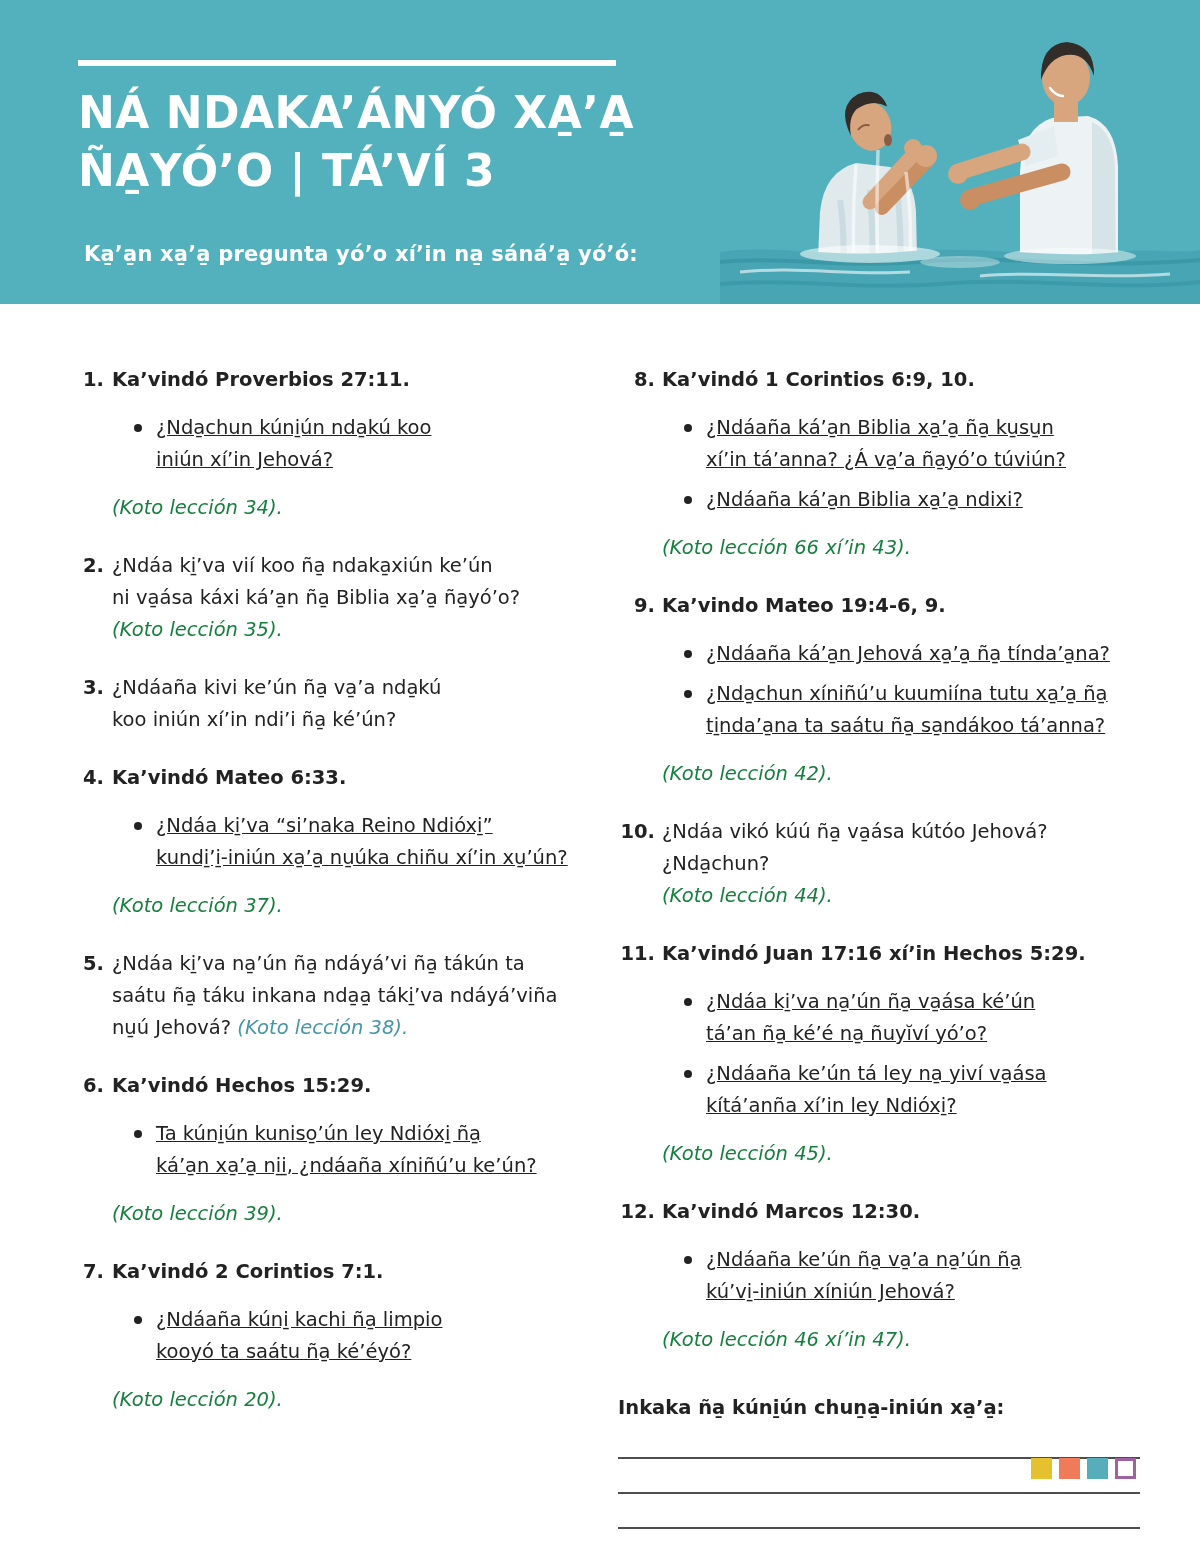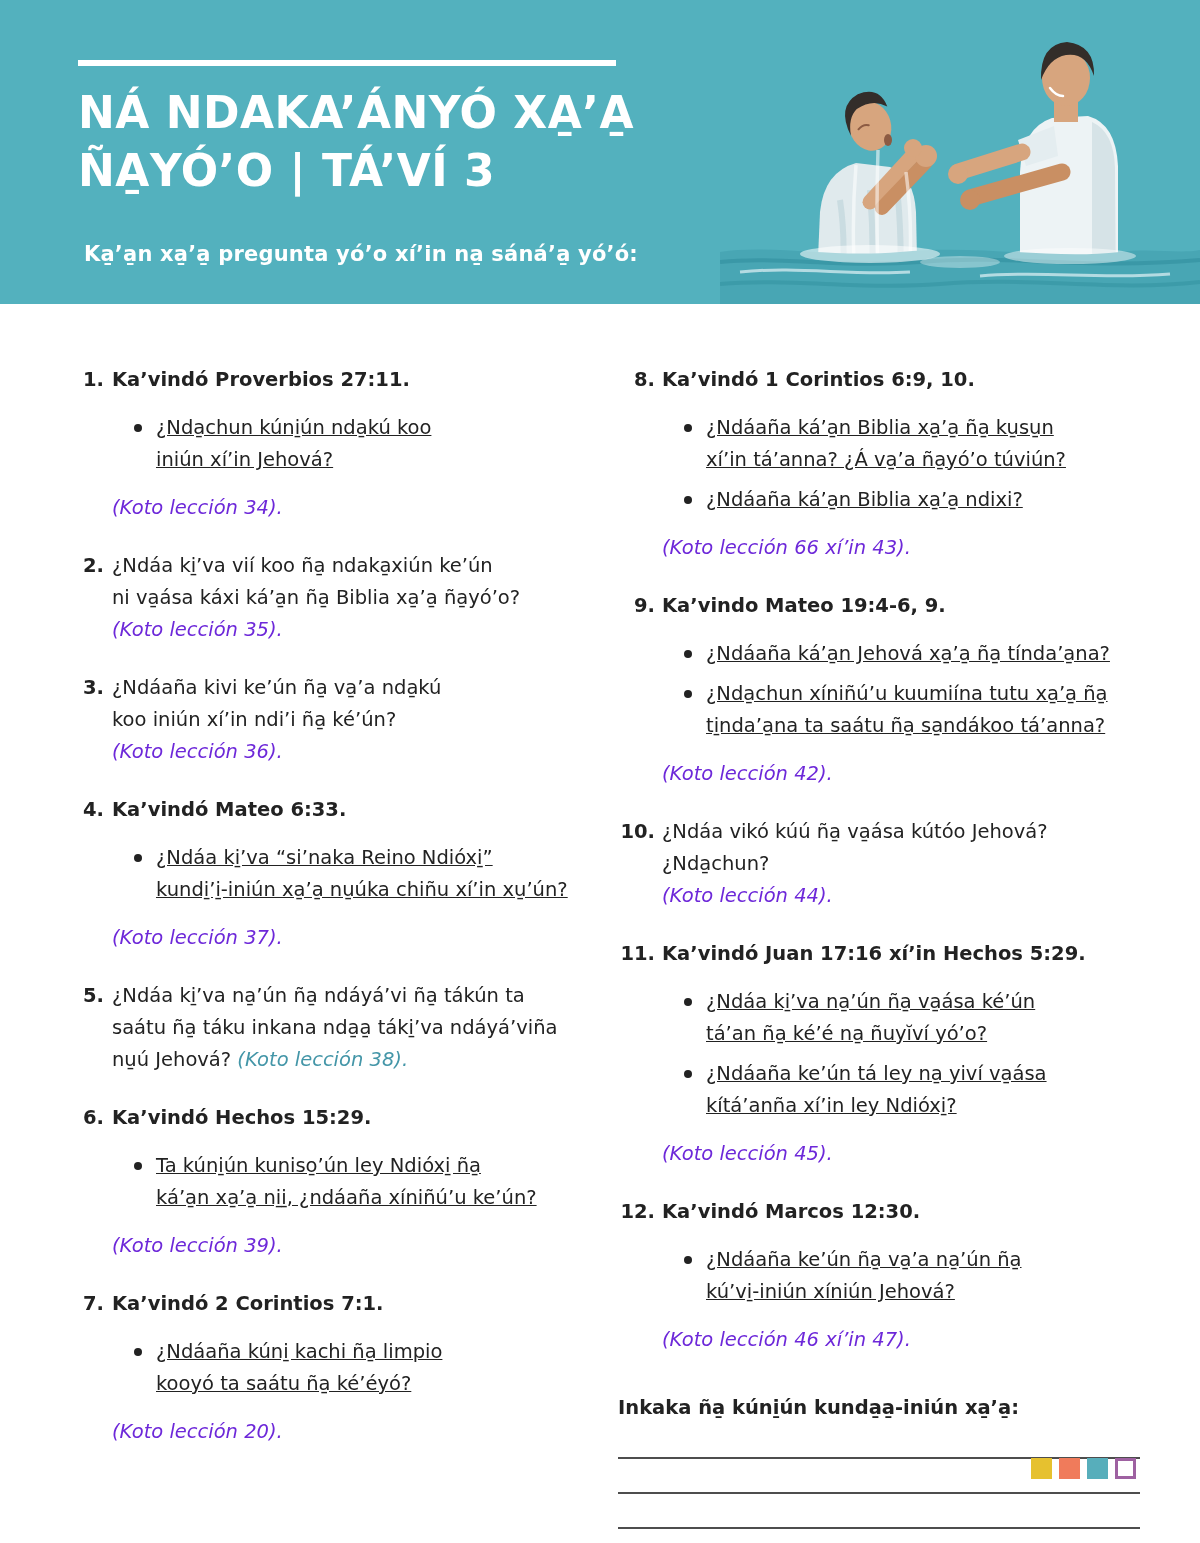--- a/index.html
+++ b/index.html
@@ -22,21 +22,21 @@
   .q-num{flex:0 0 22px;text-align:right;font-weight:700;font-size:19.5px;line-height:32px;margin-right:8px;}
   .col-right .q-num{flex:0 0 37px;margin-right:7px;}
   .q-body{flex:1;min-width:0;}
   .q-text{margin:0;font-size:19.5px;line-height:32px;white-space:pre-line;}
   .q-text.bold{font-weight:700;}
   .q-text.bold{margin-bottom:16px;}
   .q-bullets{list-style:none;margin:16px;padding:0;text-decoration:underline;}
   .q-bullets li{display:flex;margin:0 0 8px 6px;}
   .dot{flex:0 0 8px;width:8px;height:8px;border-radius:50%;background:#222222;margin:12px 14px 0 0;}
   .b-text{font-size:19.5px;line-height:32px;white-space:pre-line;}
-  .q-lesson{margin:0;font-style:italic;color:#6d28d9;font-size:19.5px;line-height:32px;}
+  .q-lesson{margin:0;font-style:italic;color:#15803d;font-size:19.5px;line-height:32px;}
   .q-lesson-inline{font-style:italic;color:#4496A8;margin-top:20px;}
 
   
   .notes-label{margin:10px 0 0 0;font-weight:700;font-size:19.5px;line-height:32px;}
   .write-line{height:0;border-bottom:2px solid #4d4d4d;margin-top:33px;}
 
   
   .footer-squares{position:absolute;top:1458px;right:64px;display:flex;gap:7px;}
   .sq{width:21px;height:21px;box-sizing:border-box;}
 </style>
@@ -117,21 +117,20 @@
       <p class="q-lesson">(Koto lección 35).</p>
     </div>
   </div>
 
   <div class="question">
     <div class="q-num">3.</div>
     <div class="q-body">
       <p class="q-text"><span class="q-text-main">¿Ndáaña kivi ke’ún ña̱ va̱’a nda̱kú
 koo iniún xí’in ndi’i ña̱ ké’ún?</span></p>
 
-      <p class="q-lesson">(Koto lección 36).</p>
     </div>
   </div>
 
   <div class="question">
     <div class="q-num">4.</div>
     <div class="q-body">
       <p class="q-text bold"><span class="q-text-main">Ka’vindó Mateo 6:33.</span></p>
       <ul class="q-bullets">
               <li>
                 <span class="dot"></span>
@@ -260,21 +259,21 @@
       <ul class="q-bullets">
               <li>
                 <span class="dot"></span>
                 <span class="b-text">¿Ndáaña ke’ún ña̱ va̱’a na̱’ún ña̱
 kú’vi̱-iniún xíniún Jehová?</span>
               </li>
             </ul>
       <p class="q-lesson">(Koto lección 46 xí’in 47).</p>
     </div>
   </div>
-<p class="notes-label">Inkaka ña̱ kúni̱ún kunda̱a̱-iniún xa̱’a̱:</p>
+<p class="notes-label">Inkaka ña̱ kúni̱ún chuṉa̱-iniún xa̱’a̱:</p>
         <div class="write-line"></div>
         <div class="write-line"></div>
         <div class="write-line"></div>
       </div>
   </div>
 
   <div class="footer-squares" id="footer-squares">
       <div class="sq" style="background: rgb(230, 193, 47);"></div>
       <div class="sq" style="background: rgb(240, 123, 91);"></div>
       <div class="sq" style="background: rgb(87, 174, 187);"></div>

